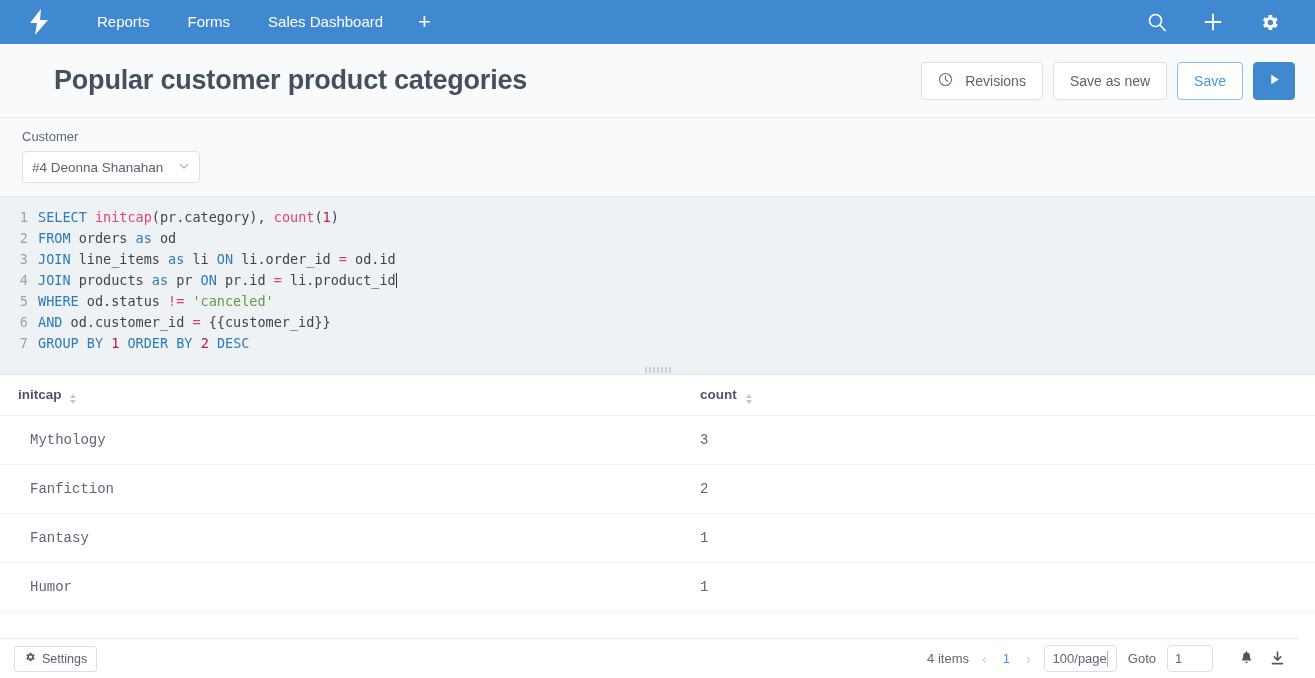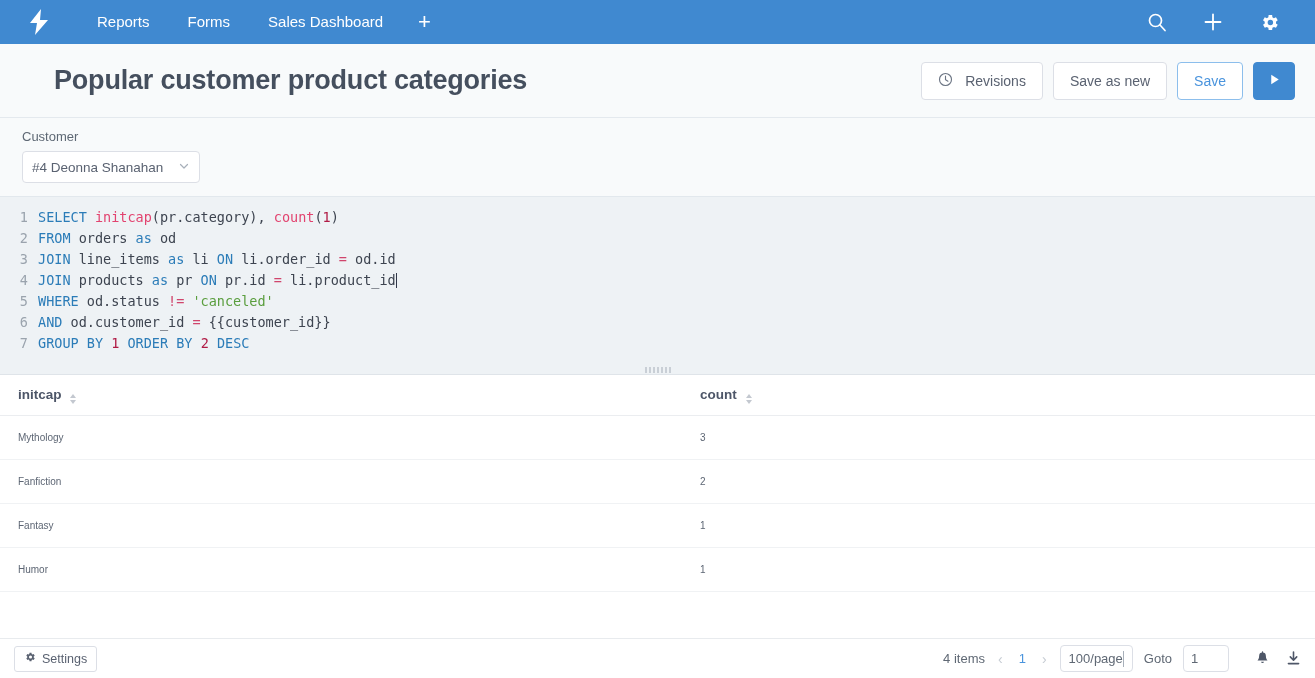--- a/index.html
+++ b/index.html
@@ -160,24 +160,25 @@
     text-align: left;
     font-size: 13.5px;
     font-weight: bold;
     color: #4d5668;
     padding: 12px 0 11px 18px;
     border-bottom: 1px solid #ebedf0;
     background: #ffffff;
   }
   th.col-2 { padding-left: 10px; }
   td {
-    font-size: 10px;
+    font-size: 14px;
     color: #5d6674;
-    padding: 16px 0 16px 18px;
+    padding: 16px 0 16px 30px;
     border-bottom: 1px solid #f0f2f4;
+    font-family: Liberation Mono, monospace;
   }
   td.col-2 { padding-left: 10px; }
   col.c1 { width: 690px; }
   .sorter {
     display: inline-flex;
     flex-direction: column;
     gap: 2px;
     margin-left: 5px;
     vertical-align: 1px;
     cursor: pointer;
@@ -186,21 +187,21 @@
     width: 0; height: 0;
     border-left: 3.5px solid transparent;
     border-right: 3.5px solid transparent;
   }
   .sorter i.up { border-bottom: 4px solid #c3c8d0; }
   .sorter i.down { border-top: 4px solid #c3c8d0; }
 
   
   .footer {
     position: absolute;
-    left: 0; right: 0; bottom: 0;
+    left: 0; right: 16px; bottom: 0;
     height: 40px;
     background: #ffffff;
     border-top: 1px solid #e8ebee;
     display: flex;
     align-items: center;
     padding: 0 14px 0 14px;
   }
   .btn-settings {
     height: 26px;
     border: 1px solid #dcdfe6;

